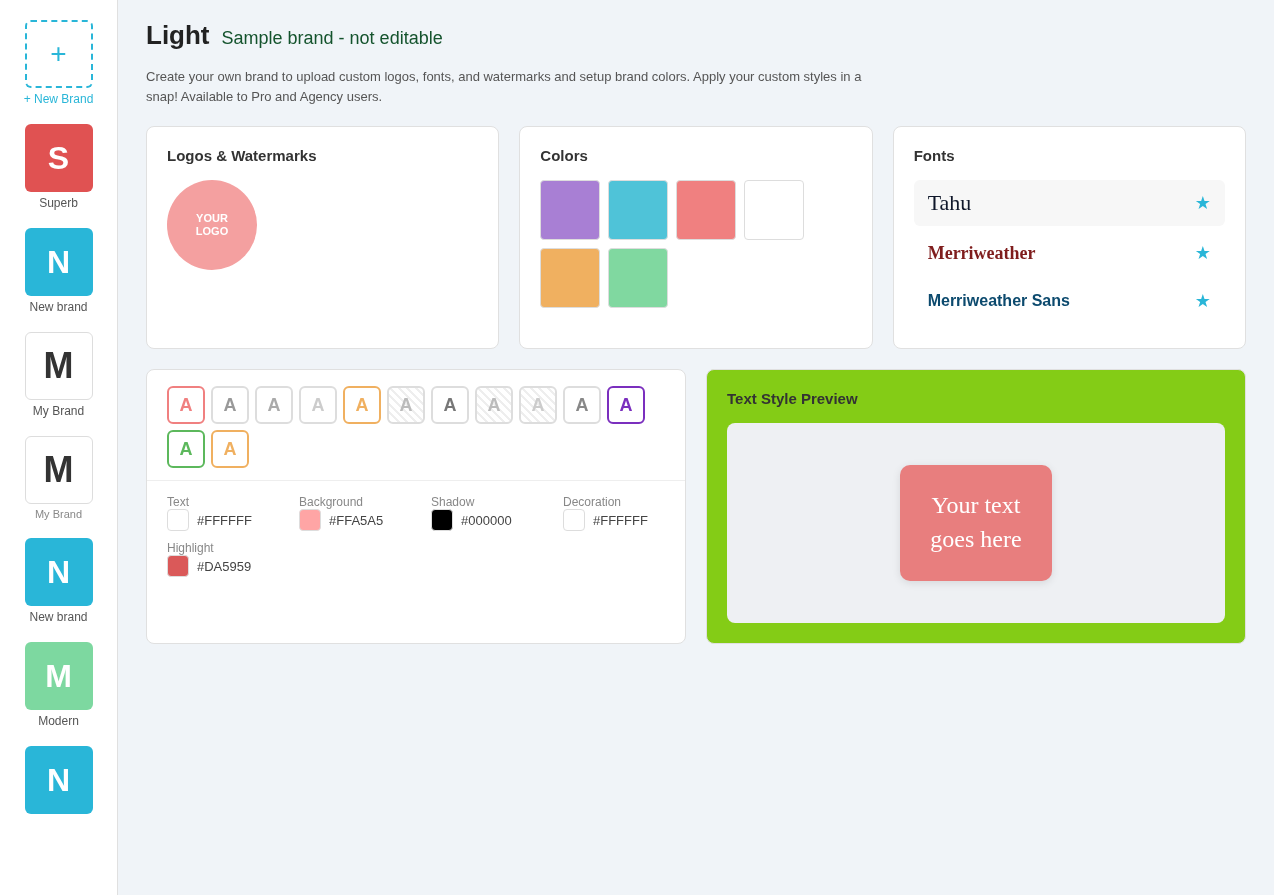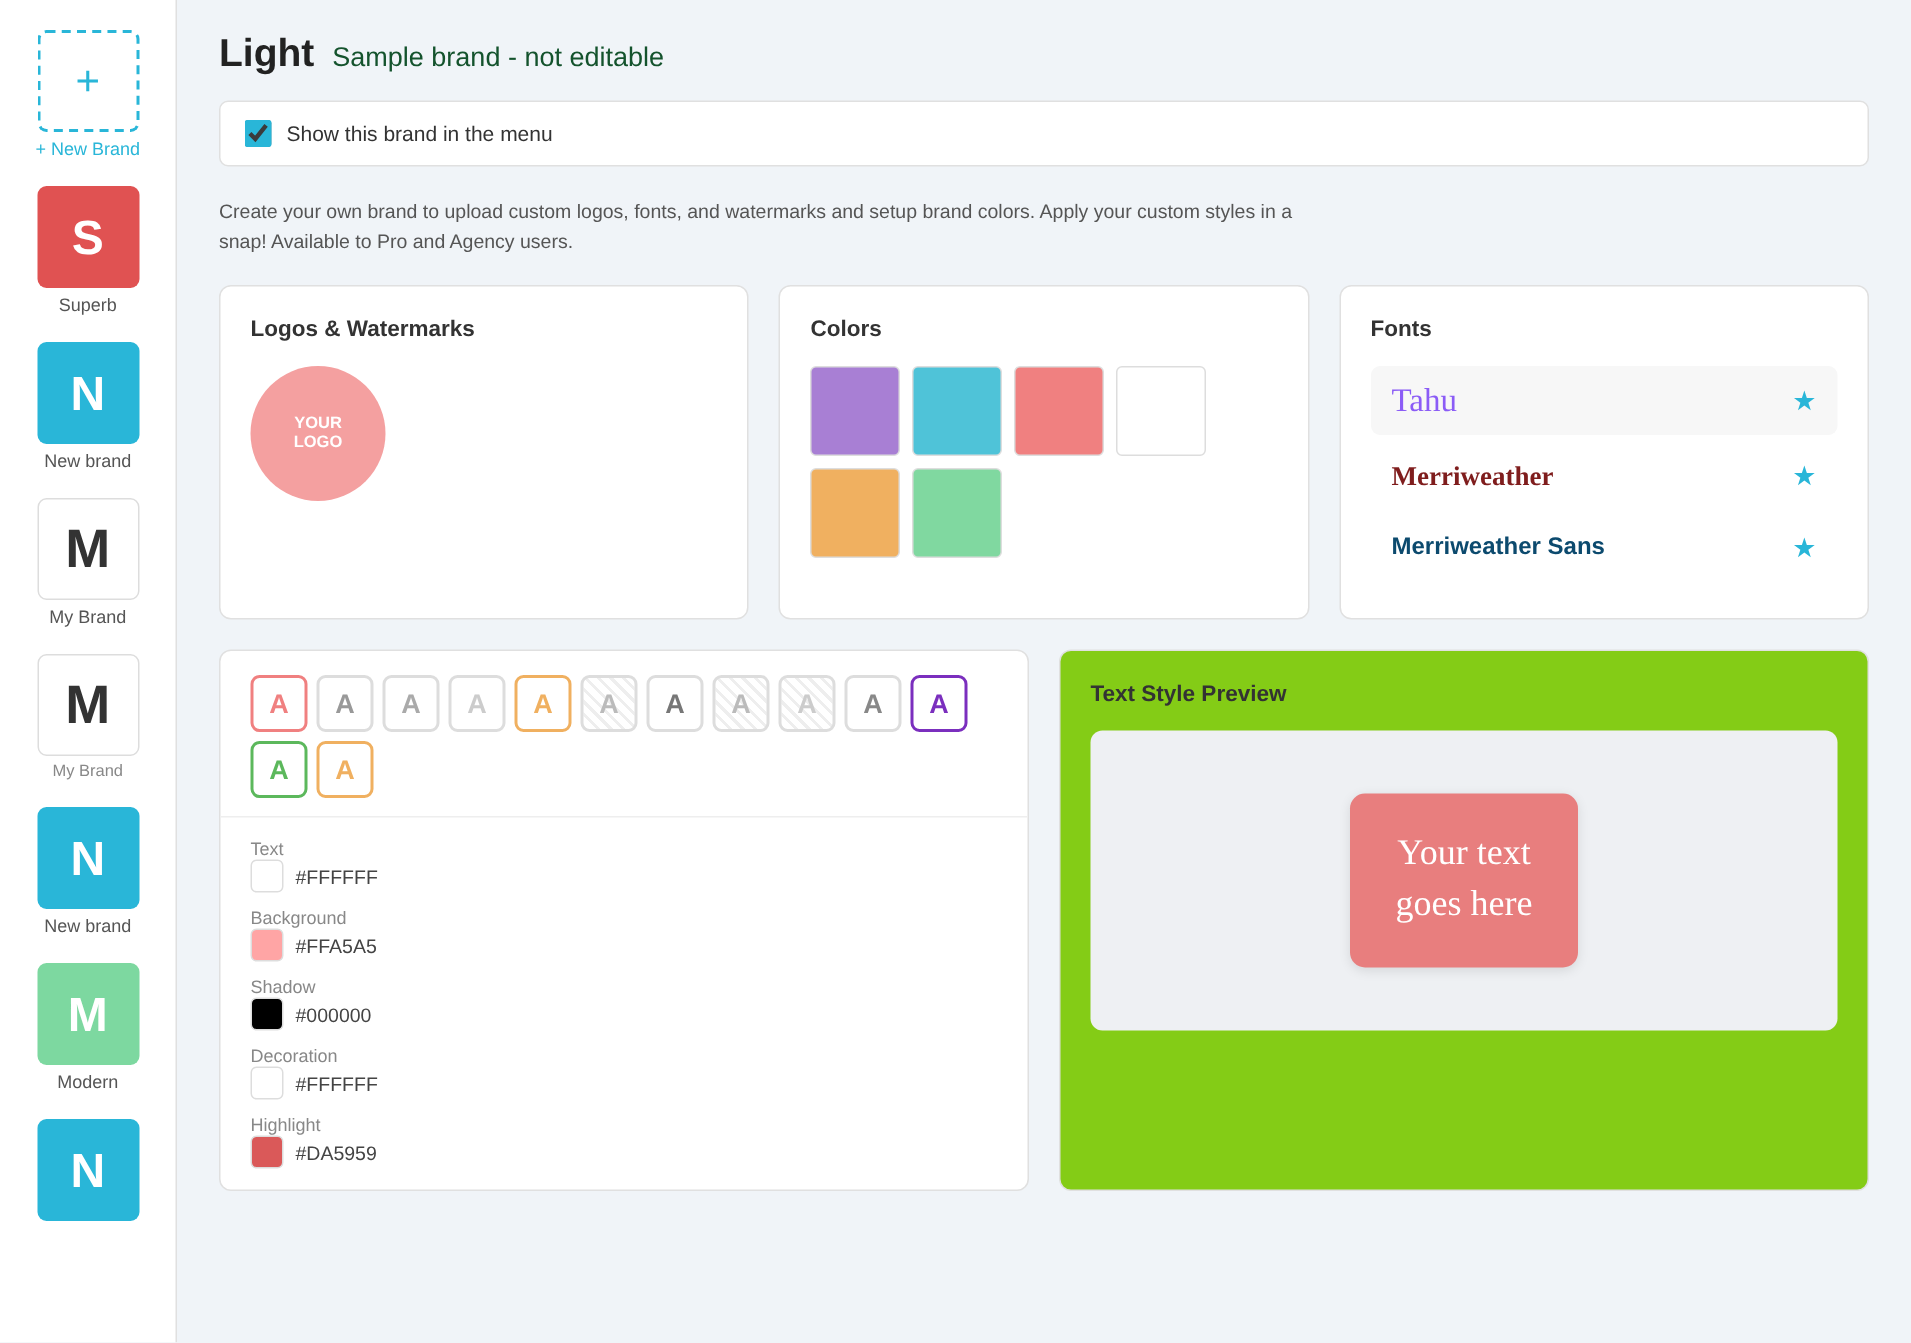--- a/index.html
+++ b/index.html
@@ -170,21 +170,21 @@
     .font-item:first-child {
       background: #f7f7f7;
     }
     .font-star {
       color: #29b6d8;
       font-size: 18px;
     }
     .font-name-tahu {
       font-family: cursive;
       font-size: 22px;
-      color: #8b5cf6;
+      color: #0f172a;
     }
     .font-name-merriweather {
       font-family: Georgia, serif;
       font-size: 18px;
       font-weight: bold;
       color: #7f1d1d;
     }
     .font-name-merriweather-sans {
       font-family: 'Trebuchet MS', sans-serif;
       font-size: 16px;
@@ -307,24 +307,20 @@
   </div>
 </div>
 
 <div id="main">
 
   <div class="page-header">
     <h1 class="page-title">Light</h1>
     <span class="page-subtitle">Sample brand - not editable</span>
   </div>
 
-  <div class="show-brand-bar">
-    <input type="checkbox" checked="" style="">
-    <span>Show this brand in the menu</span>
-  </div>
 
   <p class="description">Create your own brand to upload custom logos, fonts, and watermarks and setup brand colors. Apply your custom styles in a snap! Available to Pro and Agency users.</p>
 
   <div class="section-grid-3">
 
     <div class="section-card">
       <div class="section-title">Logos &amp; Watermarks</div>
       <div style="display:flex; align-items:center; justify-content:flex-start;">
         <div class="logo-placeholder">YOUR<br>LOGO</div>
       </div>
@@ -376,21 +372,21 @@
           <div class="text-style-badge" style="border-color:#ddd; color:#bbb; background: repeating-linear-gradient(45deg,#eee 0,#eee 2px,#fff 2px,#fff 6px);">A</div>
           <div class="text-style-badge" style="border-color:#ddd; color:#ccc; background: repeating-linear-gradient(45deg,#eee 0,#eee 2px,#fff 2px,#fff 6px);">A</div>
           <div class="text-style-badge" style="border-color:#ddd; color:#888;">A</div>
           <div class="text-style-badge" style="border-color:#7b2fbe; color:#7b2fbe;">A</div>
           <div class="text-style-badge" style="border-color:#5cb85c; color:#5cb85c;">A</div>
           <div class="text-style-badge" style="border-color:#f0b060; color:#f0b060;">A</div>
         </div>
       </div>
 
       <div style="border-top:1px solid #eee; padding:14px 20px;">
-        <div style="display:grid; grid-template-columns:1fr; gap:10px 30px;">
+        <div style="display:grid; grid-template-columns:1fr 1fr 1fr 1fr; gap:10px 30px;">
 
           <div>
             <div class="style-detail-label">Text</div>
             <div class="style-detail-value-row">
               <div class="color-dot" style="background:#fff; border:1px solid #ddd;"></div>
               <span class="style-detail-hex">#FFFFFF</span>
             </div>
           </div>
 
           <div>

